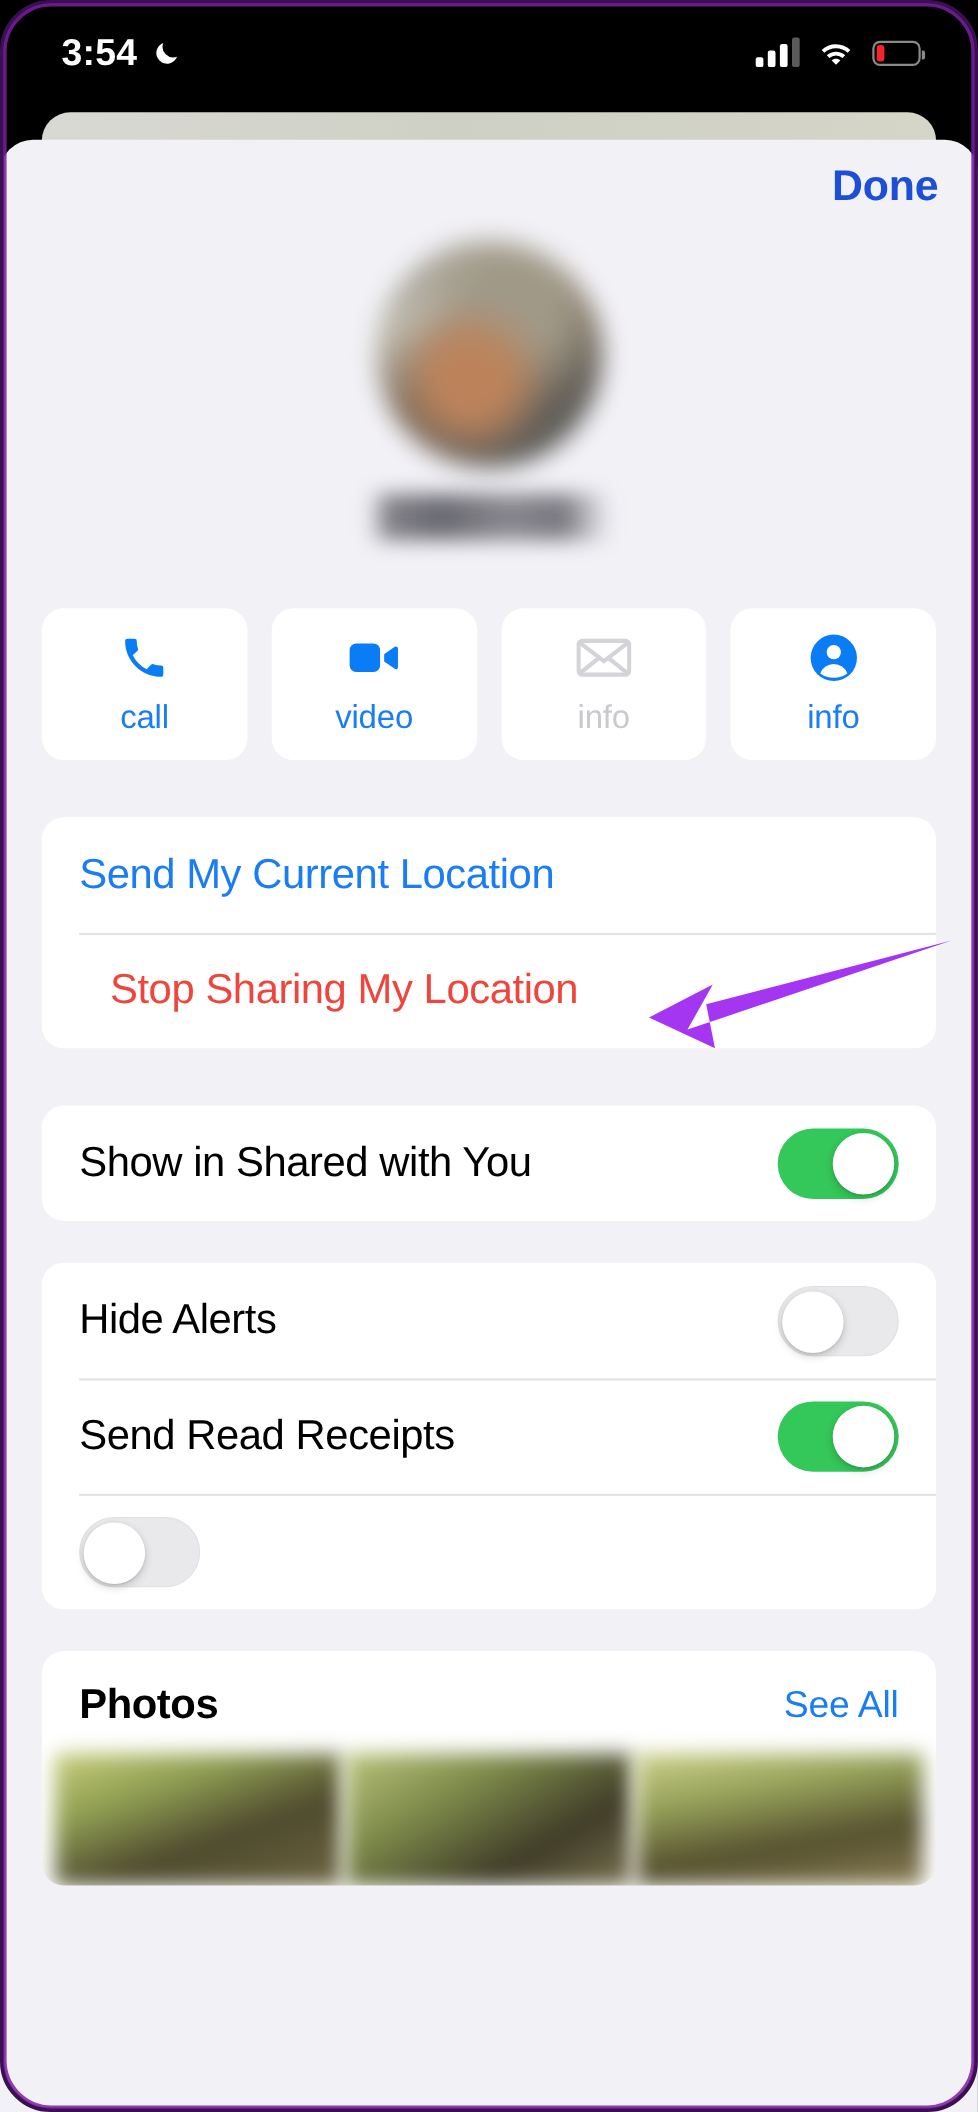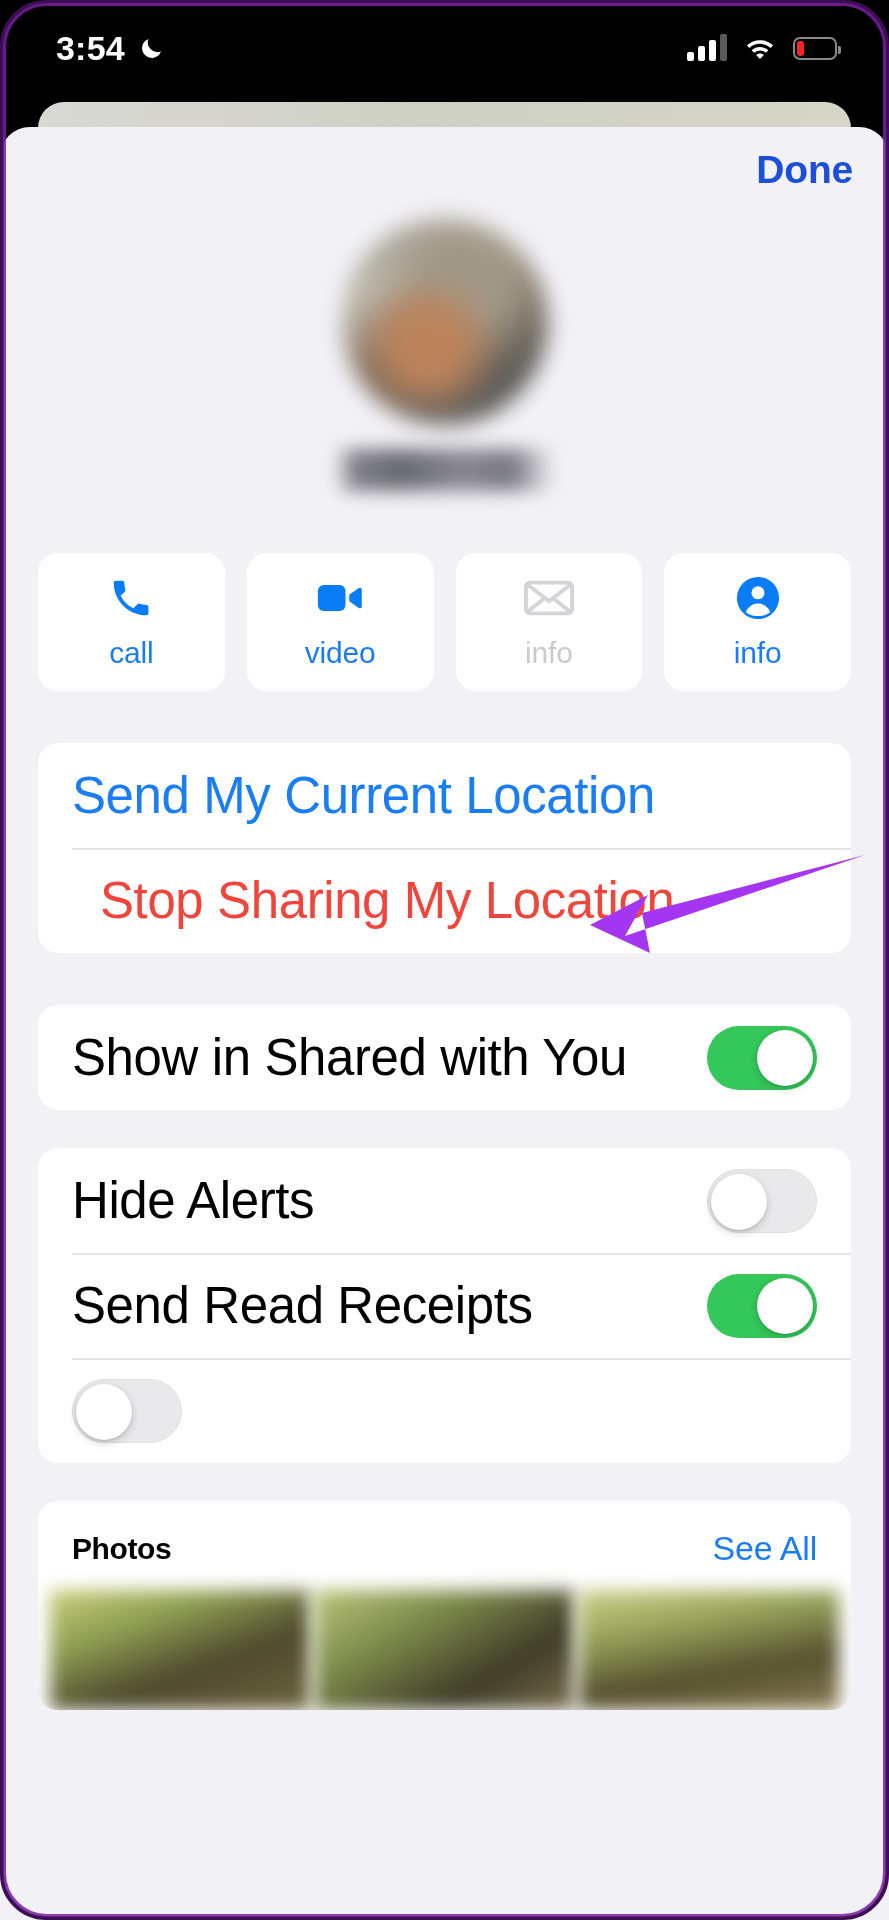--- a/index.html
+++ b/index.html
@@ -152,21 +152,21 @@
     display:flex; align-items:center; justify-content:space-between;
     padding:0 34px;
     min-height:105px;
     position:relative;
   }
   .row + .row::before {
     content:""; position:absolute; left:34px; right:0; top:0;
     height:1.5px; background:#e3e3e6;
   }
   .row-label {
-    font-size:51px; color:#000; letter-spacing:-.4px;
+    font-size:38px; color:#000; letter-spacing:-.4px;
   }
   .row-label.blue { color:#1a7df5; }
   .row-label.red  { color:#f0453c;margin-left:28px; }
 
   
   .toggle {
     width:110px; height:64px; border-radius:32px;
     position:relative; flex:0 0 auto; cursor:pointer;
     transition:background .15s;
   }
@@ -191,21 +191,21 @@
   
   .photos-card {
     margin:0 38px;
     background:#fff; border-radius:20px;
     overflow:hidden;
   }
   .photos-head {
     display:flex; align-items:center; justify-content:space-between;
     padding:28px 34px 22px 34px;
   }
-  .photos-title { font-size:30px; font-weight:700; color:#000; letter-spacing:-.4px; }
+  .photos-title { font-size:38px; font-weight:700; color:#000; letter-spacing:-.4px; }
   .photos-seeall { font-size:34px; color:#1a7df5; letter-spacing:-.2px; cursor:pointer; }
   .photos-strip {
     display:flex; gap:5px; height:120px; padding:0 12px 0 12px;
   }
   .photo-thumb {
     flex:1; filter:blur(9px); border-radius:3px;
   }
   .p1 { background:linear-gradient(160deg,#c8cf7a 0%,#8f9e52 30%,#4e4a2e 62%,#6d6540 100%); }
   .p2 { background:linear-gradient(150deg,#b9c479 0%,#7d8a4a 34%,#3f3c28 70%,#7a7150 100%); }
   .p3 { background:linear-gradient(170deg,#cdd18a 0%,#95a159 32%,#55502f 66%,#8b7f55 100%); }

